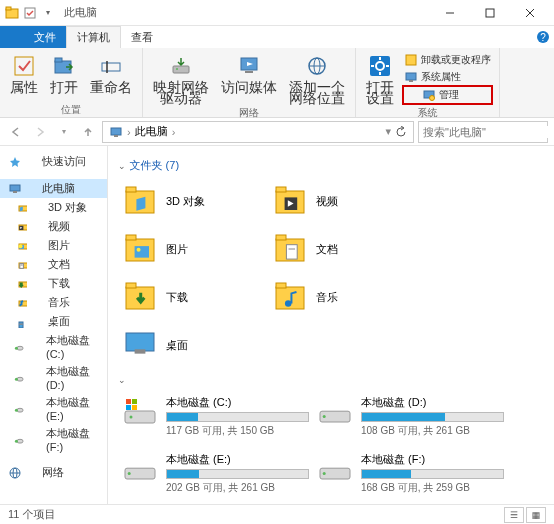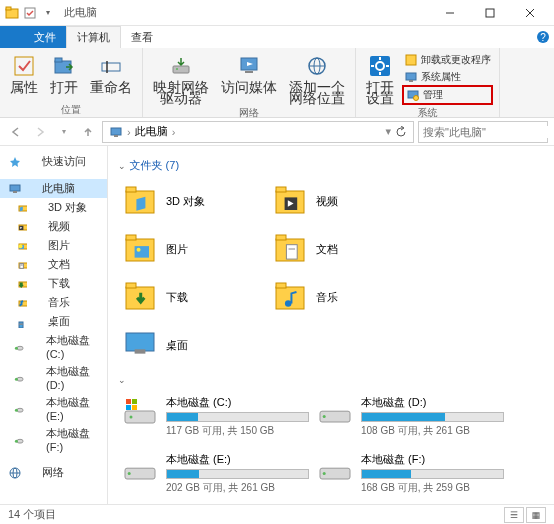--- a/index.html
+++ b/index.html
@@ -24,21 +24,21 @@
 .ribbon { height: 70px; background: #f5f5f5; border-bottom: 1px solid #ddd; display: flex; }
 .ribbon-group { border-right: 1px solid #e0e0e0; padding: 2px 6px 0; display: flex; flex-direction: column; }
 .ribbon-group-content { display: flex; gap: 4px; flex: 1; }
 .ribbon-group-label { text-align: center; font-size: 10px; color: #666; height: 14px; }
 .ribbon-btn { display: flex; flex-direction: column; align-items: center; justify-content: flex-start; padding: 2px 4px; gap: 2px; }
 .ribbon-btn .icon-lg { width: 28px; height: 28px; display: flex; align-items: center; justify-content: center; }
 .ribbon-btn .lbl { font-size: 14px; color: #333; text-align: center; line-height: 11px; }
 .ribbon-small-list { display: flex; flex-direction: column; gap: 1px; padding-top: 2px; }
 .ribbon-small { display: flex; align-items: center; gap: 3px; font-size: 10px; color: #333; padding: 1px 2px; }
 .ribbon-small .ico { width: 14px; height: 14px; display: flex; align-items: center; justify-content: center; }
-.highlight-box { border: 2px solid #d40000; padding: 1px 2px; margin-top: -1px; }
+.highlight-box { border: 2px solid #d40000; padding: 1px 18px; margin-top: -1px; }
 
 
 .addrbar { height: 28px; background: #fff; border-bottom: 1px solid #e5e5e5; display: flex; align-items: center; padding: 2px 6px; gap: 4px; }
 .nav-arrow { width: 20px; height: 20px; display: flex; align-items: center; justify-content: center; color: #999; }
 .addr-path { flex: 1; height: 22px; border: 1px solid #ccc; display: flex; align-items: center; padding: 0 6px; gap: 4px; font-size: 11px; }
 .addr-crumb { display: flex; align-items: center; gap: 2px; }
 .search-box { width: 130px; height: 22px; border: 1px solid #ccc; display: flex; align-items: center; padding: 0 4px; color: #888; gap: 4px; }
 .search-box input { border: none; outline: none; flex: 1; font-size: 11px; color: #888; }
 
 
@@ -587,18 +587,18 @@
             </div>
       <div class="drive-caption">168 GB 可用, 共 259 GB</div>
     </div>
         </div>
       </div>
 
   </div>
 </div>
 
 <div class="statusbar">
-  <span>14 个项目</span>
+  <span>11 个项目</span>
   <div class="views">
     <div class="view-btn">☰</div>
     <div class="view-btn">▦</div>
   </div>
 </div>
 
 </body></html>

